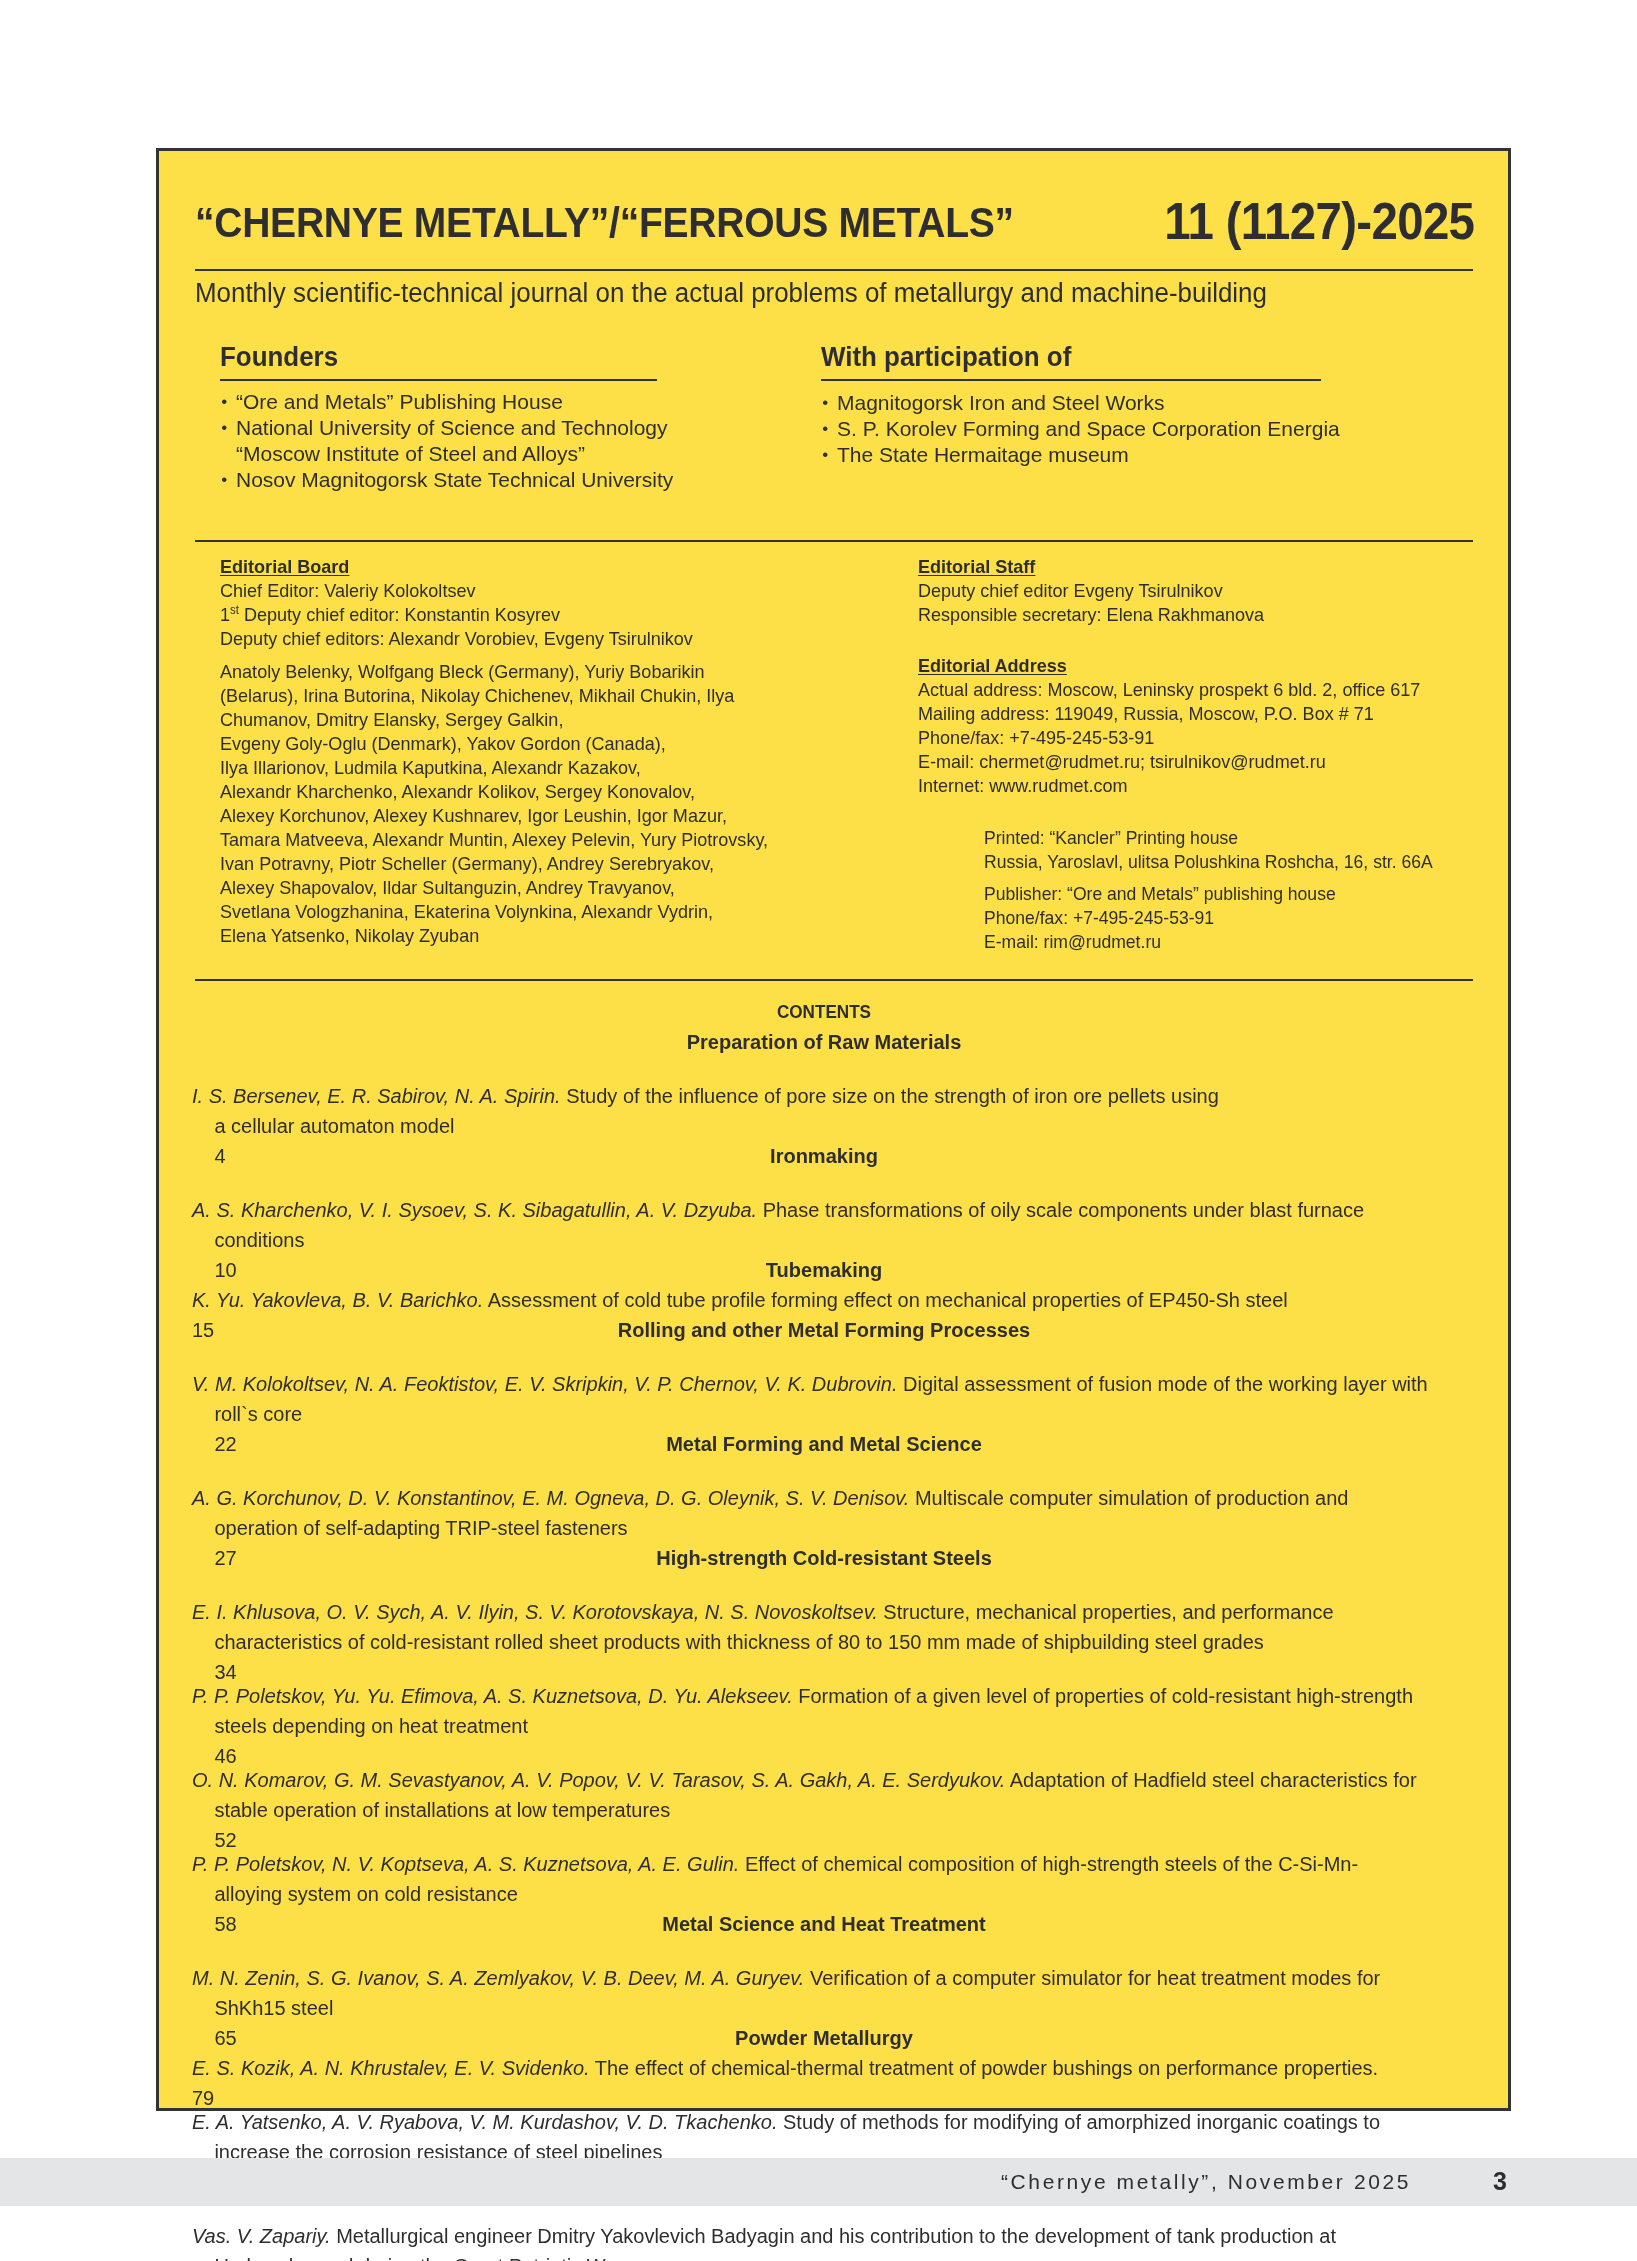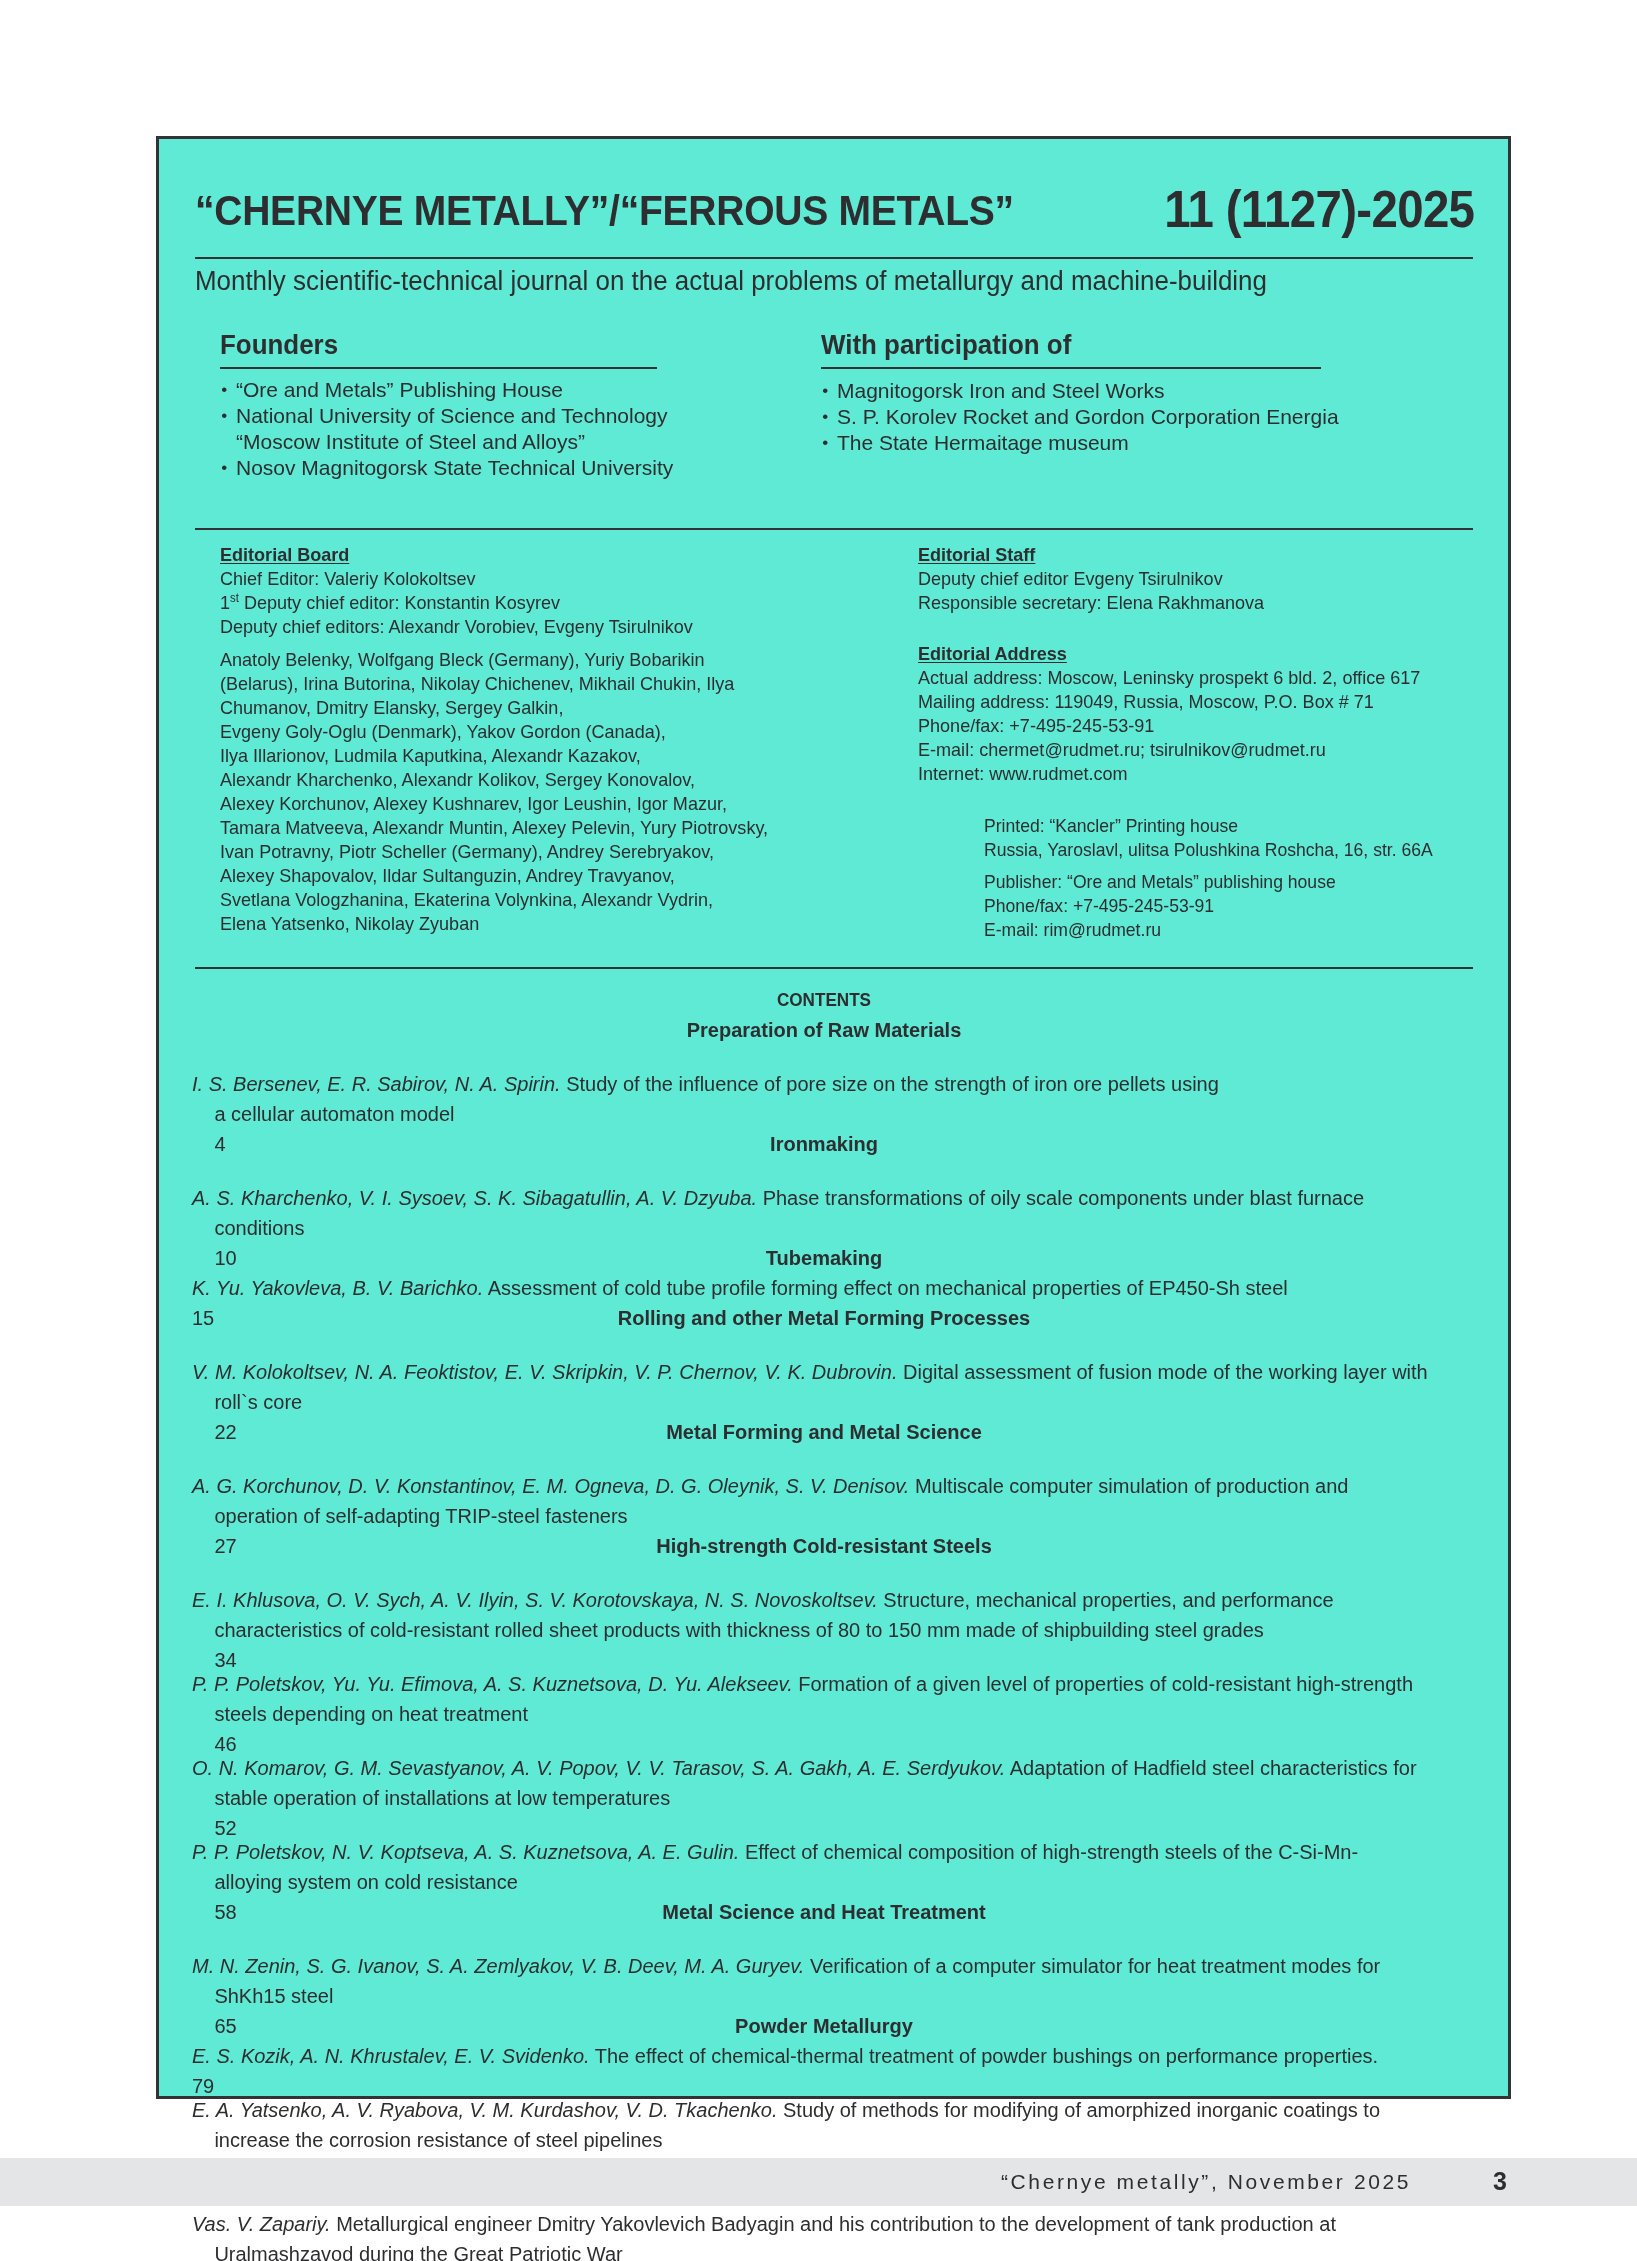--- a/index.html
+++ b/index.html
@@ -1,19 +1,19 @@
 <!DOCTYPE html>
 <html style="font-size:10.6px"><head>
 <meta charset="utf-8">
 <style>
   html, body { margin: 0; padding: 0; background: #ffffff; }
   body { width: 1637px; height: 2261px; position: relative; overflow: hidden; color: #2e2e30;
          font-family: "Liberation Sans", sans-serif; }
-  .box { position: absolute; left: 156px; top: 136px; width: 1349px; height: 1957px;
-         background: #5eead4; border: 3.3px solid #333335; box-sizing: content-box; }
+  .box { position: absolute; left: 156px; top: 148px; width: 1349px; height: 1957px;
+         background: #fde047; border: 3.3px solid #333335; box-sizing: content-box; }
   .abs { position: absolute; white-space: nowrap; }
 
   .title { left: 36px; top: 48px; font-size: 42px; font-weight: bold; letter-spacing: -0.3px;
            transform: scaleX(0.93); transform-origin: left top; }
   .issue { right: 34px; top: 41px; font-size: 51px; font-weight: bold; letter-spacing: -0.7px;
            transform: scaleX(0.93); transform-origin: right top; }
   .rule { position: absolute; height: 2px; background: #333335; }
   .subtitle { left: 36px; top: 127px; font-size: 27px; transform: scaleX(0.96); transform-origin: left top; }
 
   .colhead { font-size: 27px; font-weight: bold; transform: scaleX(0.96); transform-origin: left top; }
@@ -63,21 +63,21 @@
     <li><span class="bul">•</span><span>“Ore and Metals” Publishing House</span></li>
     <li><span class="bul">•</span><span>National University of Science and Technology</span></li>
     <li class="cont"><span>“Moscow Institute of Steel and Alloys”</span></li>
     <li><span class="bul">•</span><span>Nosov Magnitogorsk State Technical University</span></li>
   </ul>
 
   <div class="abs colhead" style="left:662px; top:191px;">With participation of</div>
   <div class="rule" style="left:662px; top:228px; width:500px;"></div>
   <ul class="bullets" style="left:662px; top:239px;">
     <li><span class="bul">•</span><span>Magnitogorsk Iron and Steel Works</span></li>
-    <li><span class="bul">•</span><span>S. P. Korolev Rocket and Gordon Corporation Energia</span></li>
+    <li><span class="bul">•</span><span>S. P. Korolev Forming and Space Corporation Energia</span></li>
     <li><span class="bul">•</span><span>The State Hermaitage museum</span></li>
   </ul>
 
   <div class="rule" style="left:36px; top:389px; width:1278px;"></div>
 
   <div class="info" style="left:61px; top:404px;">
     <span class="h">Editorial Board</span>
     <div>Chief Editor: Valeriy Kolokoltsev</div>
     <div><span>1</span><sup>st</sup><span> Deputy chief editor: Konstantin Kosyrev</span></div>
     <div>Deputy chief editors: Alexandr Vorobiev, Evgeny Tsirulnikov</div>

